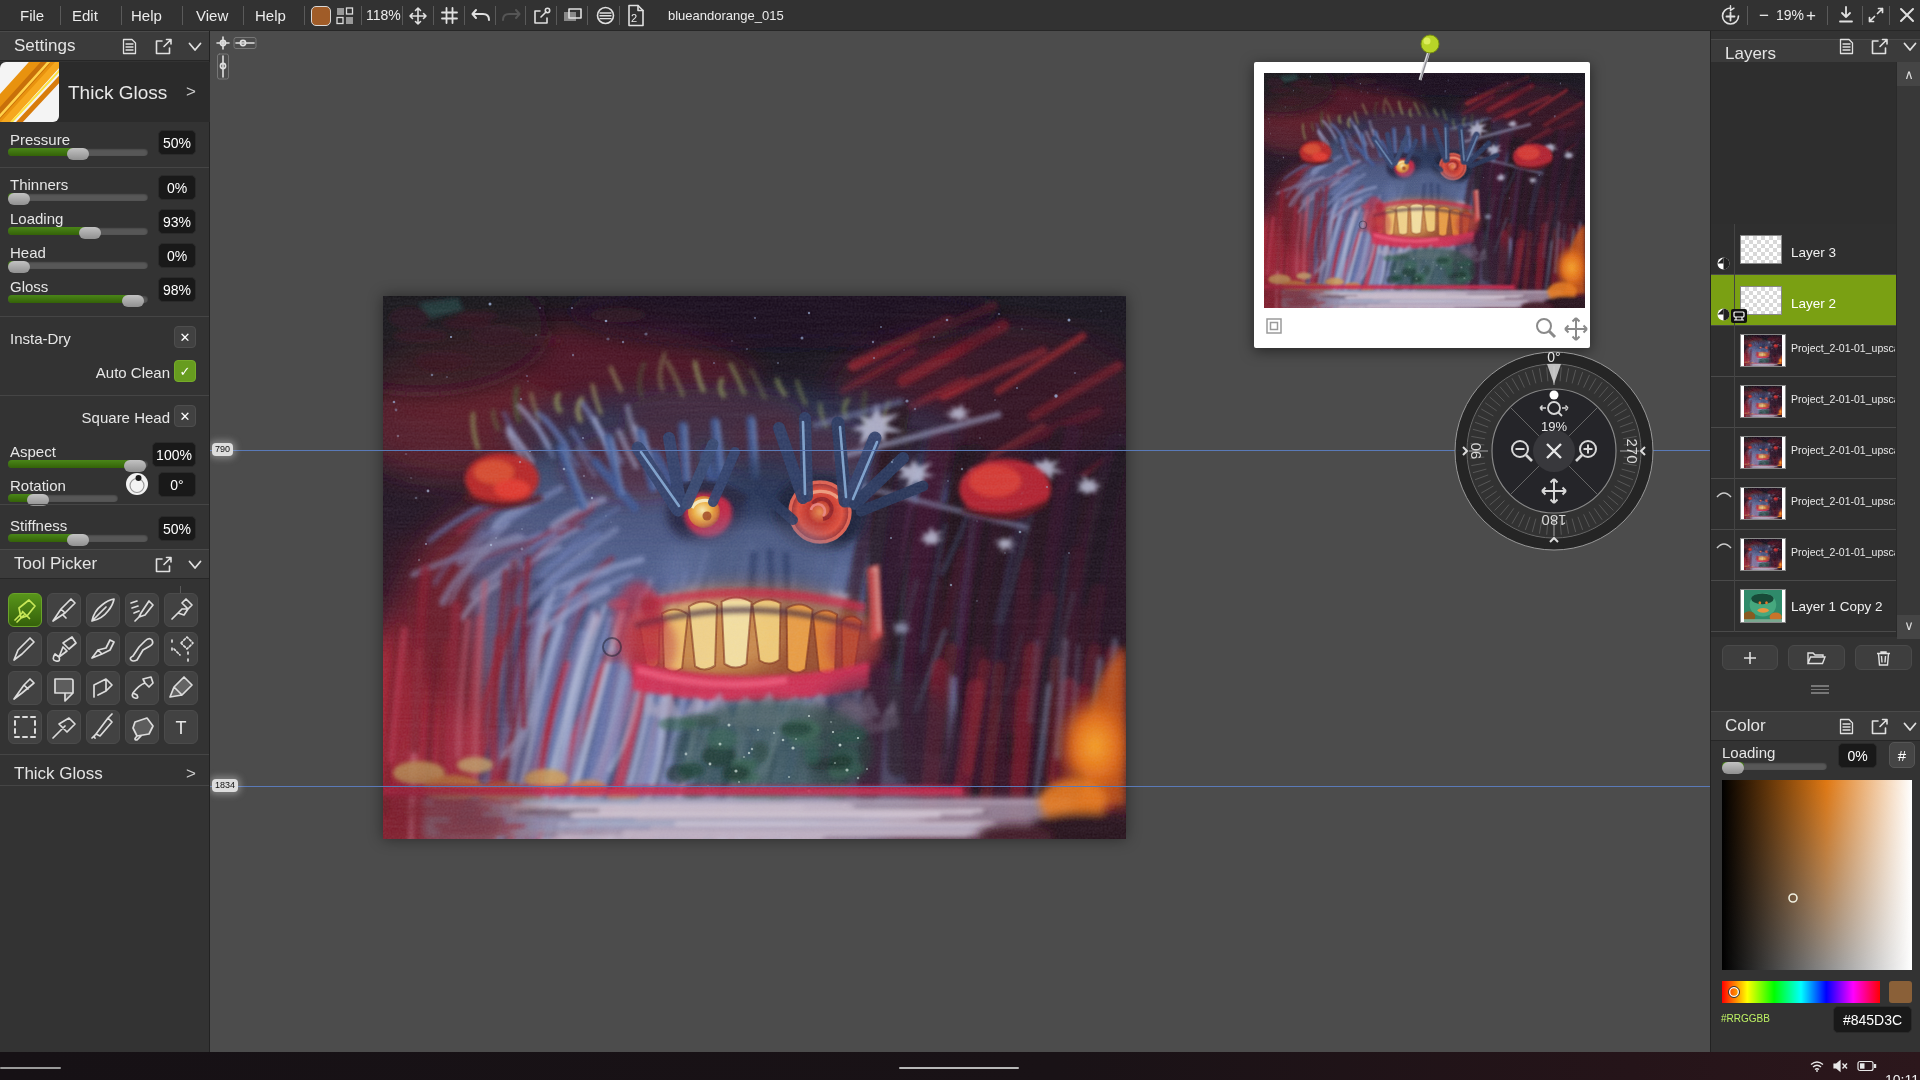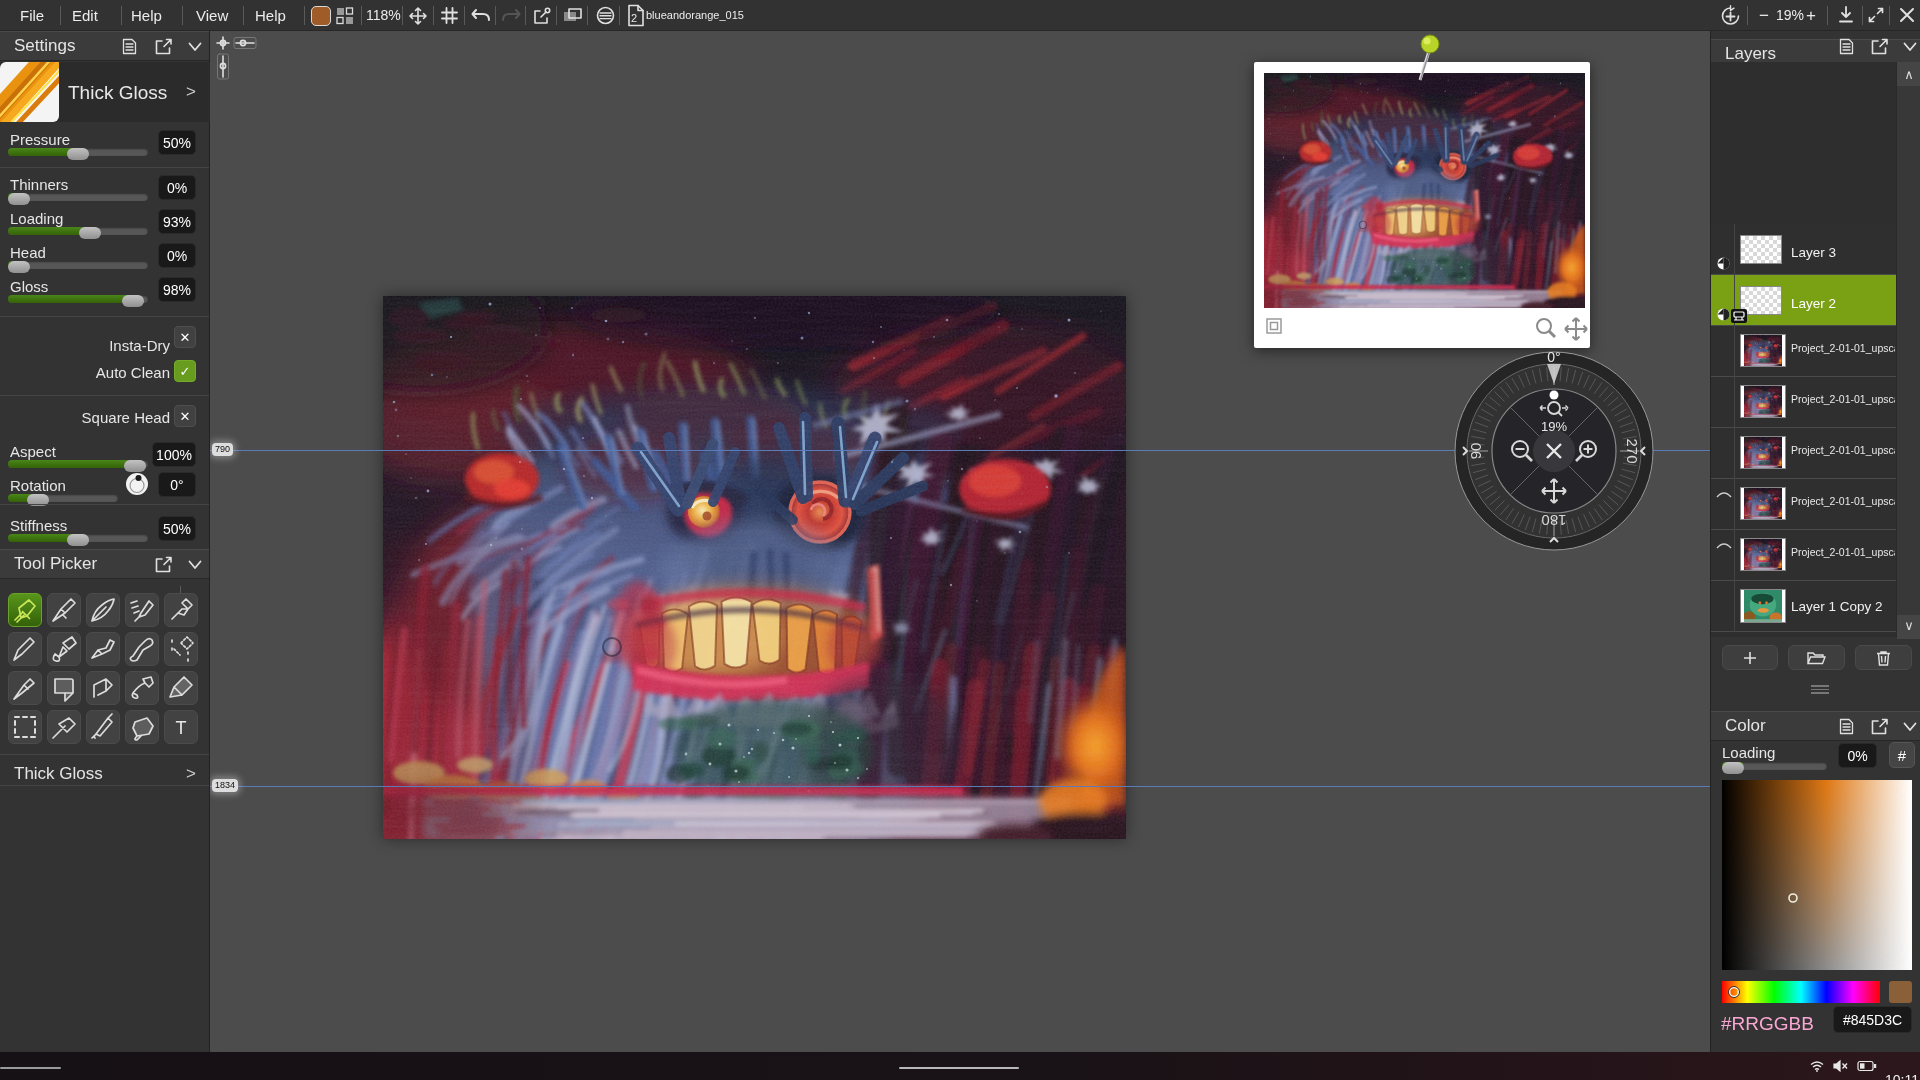--- a/index.html
+++ b/index.html
@@ -788,21 +788,21 @@
     </svg>
 <svg class="abs icon" style="left:595px;top:5px" width="21" height="21" viewBox="0 0 21 21">
 <circle cx="10.5" cy="10.5" r="8"></circle>
       <path d="M5 8 L16 8 M5 10.8 L16 10.8 M5 13.6 L16 13.6" stroke-width="1.4"></path>
     </svg>
 <svg class="abs icon" style="left:627px;top:4px" width="18" height="23" viewBox="0 0 18 23">
 <path d="M2 1.5 L11 1.5 L16 6.5 L16 21.5 L2 21.5 Z"></path>
       <path d="M11 1.5 L11 6.5 L16 6.5"></path>
 <text x="7" y="18" fill="#e8e8e8" stroke="none" font-size="11" text-anchor="middle">2</text>
     </svg>
-<div class="mitem" style="left:646px;font-size:11px">blueandorange_015</div>
+<div class="mitem" style="left:668px;font-size:13px">blueandorange_015</div>
 <svg class="abs icon" style="left:1719px;top:5px" width="23" height="22" viewBox="0 0 23 22">
 <path d="M11.5 3 A 8 8 0 1 0 19.5 11"></path>
       <path d="M11.5 0.8 L11.5 5.4 M15 3.2 L11.5 5.4" stroke-width="1.4"></path>
 <path d="M11.5 7.5 L11.5 15.5 M7.5 11.5 L15.5 11.5" stroke-width="1.8"></path>
     </svg>
 <div class="mitem" style="left:1759px;font-size:17px">−</div>
 <div class="mitem" style="left:1776px;font-size:14px">19%</div>
 <div class="mitem" style="left:1806px;font-size:17px">+</div>
 <svg class="abs icon" style="left:1838px;top:6px" width="16" height="18" viewBox="0 0 16 18">
 <path d="M8 1 L8 11 M8 11 L4 7 M8 11 L12 7 M2 15.5 L14 15.5" stroke-width="1.8"></path>
@@ -1012,21 +1012,21 @@
 <div class="track" style="left:8px;top:230px;width:140px"></div>
 <div class="fill" style="left:8px;top:230px;width:11px"></div>
 <div class="thumbp" style="left:8px;top:230px"></div>
 <div class="vbox" style="left:158px;top:212px;width:38px;height:25px;line-height:25px">0%</div>
 <div class="lbl" style="left:10px;top:247px">Gloss</div>
 <div class="track" style="left:8px;top:264px;width:140px"></div>
 <div class="fill" style="left:8px;top:264px;width:125px"></div>
 <div class="thumbp" style="left:122px;top:264px"></div>
 <div class="vbox" style="left:158px;top:246px;width:38px;height:25px;line-height:25px">98%</div>
 <div class="hdivider" style="top:285px"></div>
-<div class="lbl" style="left:10px;top:306px;width:160px;text-align:right">Insta-Dry</div>
+<div class="lbl" style="left:10px;top:299px;width:160px;">Insta-Dry</div>
 <div class="sq" style="left:174px;top:295px">✕</div>
 <div class="lbl" style="left:10px;top:333px;width:160px;text-align:right">Auto Clean</div>
 <div class="sq" style="left:174px;top:329px;background:#679c1f;border-color:#76ab2a">✓</div>
 <div class="hdivider" style="top:364px"></div>
 <div class="lbl" style="left:10px;top:378px;width:160px;text-align:right">Square Head</div>
 <div class="sq" style="left:174px;top:374px">✕</div>
 <div class="lbl" style="left:10px;top:412px">Aspect</div>
 <div class="track" style="left:8px;top:429px;width:140px"></div>
 <div class="fill" style="left:8px;top:429px;width:127px"></div>
 <div class="thumbp" style="left:124px;top:429px"></div>
@@ -1336,21 +1336,21 @@
 <rect width="190" height="190" fill="url(#lg2)" mask="url(#m1)"></rect>
 <circle cx="71" cy="118" r="4" fill="none" stroke="#f0f0e0" stroke-width="1.6"></circle>
 </svg>
 <div class="abs" style="left:11px;top:950px;width:158px;height:22px;
 background:linear-gradient(90deg,#f00 0%,#ff0 16%,#0f0 33%,#0ff 50%,#00f 66%,#f0f 83%,#f00 100%)"></div>
 <svg class="abs" style="left:11px;top:950px" width="158" height="22">
       <circle cx="12" cy="11" r="4.5" fill="none" stroke="#fff" stroke-width="1.6"></circle>
       <circle cx="12" cy="11" r="5.5" fill="none" stroke="#333" stroke-width="1"></circle>
     </svg>
 <div class="abs" style="left:178px;top:950px;width:23px;height:22px;background:#8a6038;border-radius:3px"></div>
-<div class="abs" style="left:10px;top:982px;font-size:19px;color:#f9a8d4">#RRGGBB</div>
+<div class="abs" style="left:10px;top:982px;font-size:10px;color:#bef264">#RRGGBB</div>
 <div class="vbox" style="left:122px;top:975px;width:79px;height:27px;line-height:27px">#845D3C</div>
 </div>
 <div class="abs" id="taskbar">
 <div class="abs" style="left:899px;top:15px;width:120px;height:2px;background:#b8b8b8;border-radius:1px"></div>
 <div class="abs" style="left:0px;top:15px;width:61px;height:2px;background:#9a9a9a;border-radius:1px"></div>
 <svg class="abs" style="left:1809px;top:7px;stroke:#e8e8e8;fill:none;stroke-width:1.4" width="16" height="14">
 <path d="M2 5.5 Q8 0.5 14 5.5 M4 8 Q8 4.5 12 8 M6 10.5 Q8 9 10 10.5"></path>
       <circle cx="8" cy="12" r="0.9" fill="#e8e8e8" stroke="none"></circle>
     </svg>
 <svg class="abs" style="left:1832px;top:7px;stroke:#e8e8e8;fill:#e8e8e8;stroke-width:1.2" width="18" height="14">

